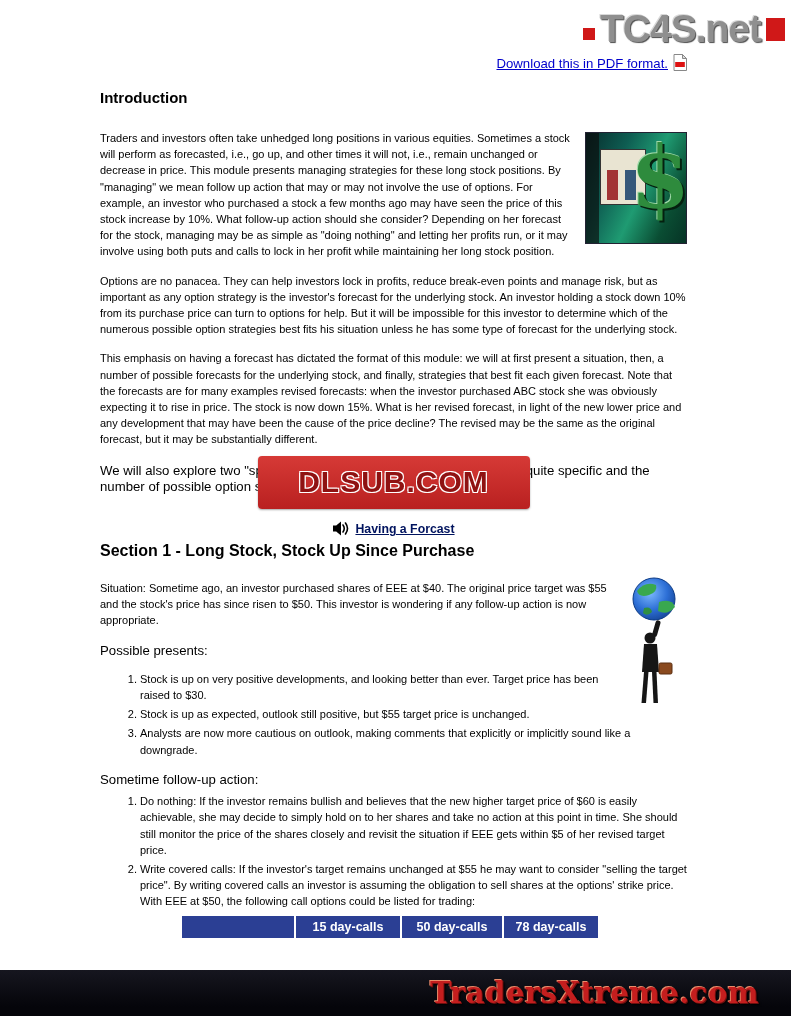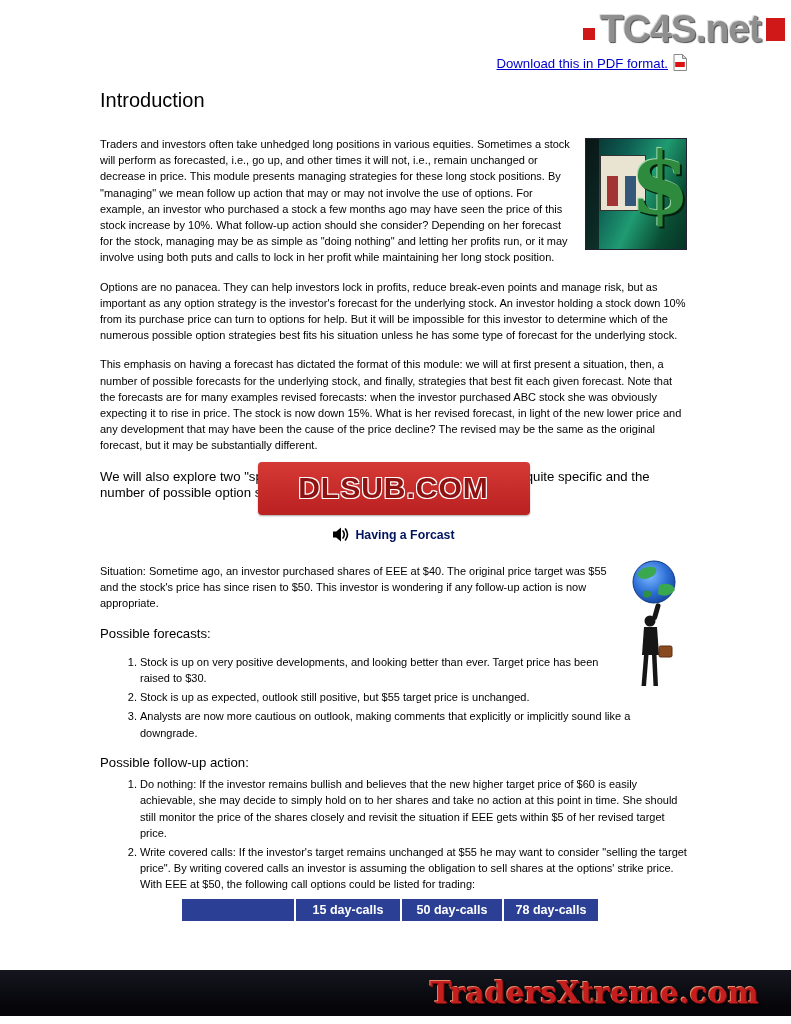--- a/index.html
+++ b/index.html
@@ -19,21 +19,21 @@
     font-size:39px; font-weight:bold; letter-spacing:-1px; color:#8f8f8f;
     text-shadow:-1px -1px 0 #d9d9d9, 1px 1px 1px #4c4c4c;
   }
 
   
   .download-row { padding-top:50px; text-align:right; font-size:13.2px; line-height:17px; }
   .pdf-link { color:#0000cc; text-decoration:underline; cursor:pointer; }
   .pdf-icon { display:inline-block; vertical-align:middle; margin-left:5px; }
 
   
-  .h-intro { margin-top:14px; font-size:20px; font-weight:normal; }
+  .h-intro { margin-top:14px; font-size:15px; font-weight:bold; }
   .h-section { margin-top:5px; font-size:16px; font-weight:bold; }
   p.body, li { font-size:11px; line-height:16.2px; }
 
   .para1-block { margin-top:24px; }
   .para2 { margin-top:13px; }
   .para3 { margin-top:13px; }
 
   
   .intro-art {
     float:right; width:102px; height:112px; margin:2px 0 8px 12px; position:relative; overflow:hidden;
@@ -61,21 +61,21 @@
     background:linear-gradient(180deg,#d63a36,#b92020);
     display:flex; align-items:center; justify-content:center;
     font-size:30px; font-weight:bold; letter-spacing:1px; color:#8f1212;
     text-shadow:-1px -1px 0 #fff, 1px -1px 0 #fff, -1px 1px 0 #fff, 1px 1px 0 #fff;
     box-shadow:0 1px 2px rgba(0,0,0,.35);
   }
 
   
   .audio-row { margin-top:24px; text-align:center; height:18px; }
   .audio-row svg { vertical-align:middle; margin-right:6px; }
-  .audio-link { font-size:12.3px; font-weight:bold; color:#00135e; cursor:pointer; vertical-align:middle; }
+  .audio-link { font-size:12.3px; font-weight:bold; color:#00135e; text-decoration:underline; cursor:pointer; vertical-align:middle; }
 
   
   .situation-block { margin-top:20px; }
   .globe-art { float:right; width:66px; height:132px; margin:-4px 0 6px 12px; }
 
   .sub-label { margin-top:14px; font-size:13.2px; line-height:16.2px; }
   ol.forecasts { margin:12px 0 0 0; padding-left:40px; }
   ol.actions   { margin:5px 0 0 0;  padding-left:40px; }
   ol li { margin-bottom:3px; }
 
@@ -151,20 +151,21 @@
     </div>
 
     <div class="audio-row">
       <svg width="17" height="15" viewBox="0 0 17 15">
           <path d="M1 4.5 h3.2 L9 .5 v14 L4.2 10.5 H1 Z" fill="#000"></path>
           <path d="M11 4 q2.5 3.5 0 7" stroke="#000" stroke-width="1.6" fill="none" stroke-linecap="round"></path>
           <path d="M13.5 2 q4 5.5 0 11" stroke="#000" stroke-width="1.6" fill="none" stroke-linecap="round"></path>
         </svg><a class="audio-link">Having a Forcast</a>
     </div>
 
+    <div class="h-section">Section 1 - Long Stock, Stock Up Since Purchase</div>
 
     <div class="situation-block">
       <div class="globe-art">
         <svg width="66" height="132" viewBox="0 0 66 132">
           <defs>
             <radialGradient id="globeGrad" cx="40%" cy="35%" r="75%">
               <stop offset="0%" stop-color="#7db9ff"></stop>
               <stop offset="55%" stop-color="#2d6fd6"></stop>
               <stop offset="100%" stop-color="#123f8f"></stop>
             </radialGradient>
@@ -177,28 +178,28 @@
           <circle cx="29" cy="62" r="5.5" fill="#161616"></circle>
           <path d="M23 68 L36 68 L38 96 L21 96 Z" fill="#161616"></path>
           <path d="M23 96 L27.5 96 L25 127 L20.5 127 Z" fill="#161616"></path>
           <path d="M31 96 L35.5 96 L37 127 L32.5 127 Z" fill="#161616"></path>
           <rect x="38" y="87" width="13" height="11" rx="1.5" fill="#8a4a1f" stroke="#5b2f12"></rect>
         </svg>
       </div>
       <p class="body">Situation: Sometime ago, an investor purchased shares of EEE at $40. The original price target was $55 and the stock's price has since risen to $50. This investor is wondering if any follow-up action is now appropriate.</p>
     </div>
 
-    <p class="sub-label">Possible forecasts:</p>
+    <p class="sub-label">Possible presents:</p>
     <ol class="forecasts">
       <li>Stock is up on very positive developments, and looking better than ever. Target price has been raised to $30.</li>
       <li>Stock is up as expected, outlook still positive, but $55 target price is unchanged.</li>
       <li>Analysts are now more cautious on outlook, making comments that explicitly or implicitly sound like a downgrade.</li>
     </ol>
 
-    <p class="sub-label">Possible follow-up action:</p>
+    <p class="sub-label">Sometime follow-up action:</p>
     <ol class="actions">
       <li>Do nothing: If the investor remains bullish and believes that the new higher target price of $60 is easily achievable, she may decide to simply hold on to her shares and take no action at this point in time. She should still monitor the price of the shares closely and revisit the situation if EEE gets within $5 of her revised target price.</li>
       <li>Write covered calls: If the investor's target remains unchanged at $55 he may want to consider "selling the target price". By writing covered calls an investor is assuming the obligation to sell shares at the options' strike price. With EEE at $50, the following call options could be listed for trading:</li>
     </ol>
 
     <table class="calls-table">
       <thead>
         <tr>
           <th class="c0"></th>
           <th class="c1">15 day-calls</th>

